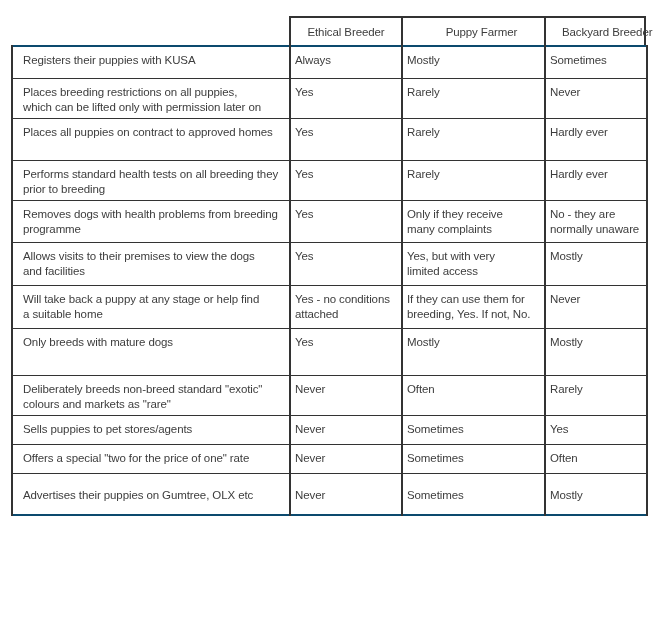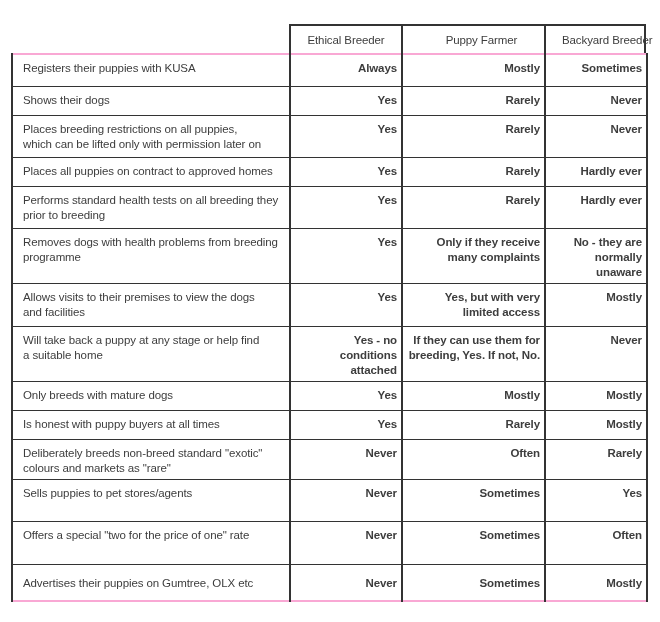--- a/index.html
+++ b/index.html
@@ -5,21 +5,21 @@
   * { margin: 0; padding: 0; box-sizing: border-box; }
   html, body {
     width: 660px; height: 622px;
     background: #ffffff;
     font-family: "Liberation Sans", "DejaVu Sans", sans-serif;
     color: #3d3d3d;
     -webkit-font-smoothing: antialiased;
   }
   .table-wrap {
     position: absolute;
-    left: 11px; top: 24px;
+    left: 11px; top: 16px;
     width: 635px;
   }
   
   .header-row {
     margin-left: 278px;
     width: 357px;
     height: 29px;
     display: grid;
     grid-template-columns: 110px 143px 1fr;
     border: 2px solid #333333;
@@ -32,35 +32,35 @@
     font-size: 11.5px;
     letter-spacing: -0.1px;
     white-space: nowrap;
   }
   .header-cell + .header-cell { border-left: 2px solid #333333; padding-left: 16px; }
 
   table.body {
     border-collapse: collapse;
     table-layout: fixed;
     width: 635px;
-    border: 2px solid #f9a8d4;
+    border: 2px solid #0c4a6e;
   }
   td {
     border: 1px solid #333333;
     border-left-width: 2px;
     border-right-width: 2px;
     vertical-align: top;
     font-size: 11.5px;
     line-height: 15px;
     letter-spacing: -0.1px;
     white-space: pre-line;
     overflow: hidden;
   }
   td.criteria { text-align: left; padding: 6px 8px 3px 10px; }
-  td.val      { text-align: right; padding: 6px 4px 3px; font-weight: bold; }
+  td.val      { text-align: left; padding: 6px 4px 3px; }
 
   
   tbody tr:nth-child(1)  { height: 32px; }
   tbody tr:nth-child(2)  { height: 29px; }
   tbody tr:nth-child(3)  { height: 42px; }
   tbody tr:nth-child(4)  { height: 29px; }
   tbody tr:nth-child(5)  { height: 42px; }
   tbody tr:nth-child(6)  { height: 43px; }
   tbody tr:nth-child(7)  { height: 43px; }
   tbody tr:nth-child(8)  { height: 47px; padding-left: 24px; }
@@ -92,26 +92,20 @@
       <col style="width:102px">
     </colgroup>
     <tbody>
   <tr>
     <td class="criteria">Registers their puppies with KUSA</td>
     <td class="val">Always</td>
     <td class="val">Mostly</td>
     <td class="val">Sometimes</td>
   </tr>
 
-  <tr>
-    <td class="criteria">Shows their dogs</td>
-    <td class="val">Yes</td>
-    <td class="val">Rarely</td>
-    <td class="val">Never</td>
-  </tr>
 
   <tr>
     <td class="criteria">Places breeding restrictions on all puppies,
 which can be lifted only with permission later on</td>
     <td class="val">Yes</td>
     <td class="val">Rarely</td>
     <td class="val">Never</td>
   </tr>
 
   <tr>
@@ -158,26 +152,20 @@
     <td class="val">Never</td>
   </tr>
 
   <tr>
     <td class="criteria">Only breeds with mature dogs</td>
     <td class="val">Yes</td>
     <td class="val">Mostly</td>
     <td class="val">Mostly</td>
   </tr>
 
-  <tr>
-    <td class="criteria">Is honest with puppy buyers at all times</td>
-    <td class="val">Yes</td>
-    <td class="val">Rarely</td>
-    <td class="val">Mostly</td>
-  </tr>
 
   <tr>
     <td class="criteria">Deliberately breeds non-breed standard "exotic"
 colours and markets as "rare"</td>
     <td class="val">Never</td>
     <td class="val">Often</td>
     <td class="val">Rarely</td>
   </tr>
 
   <tr>

